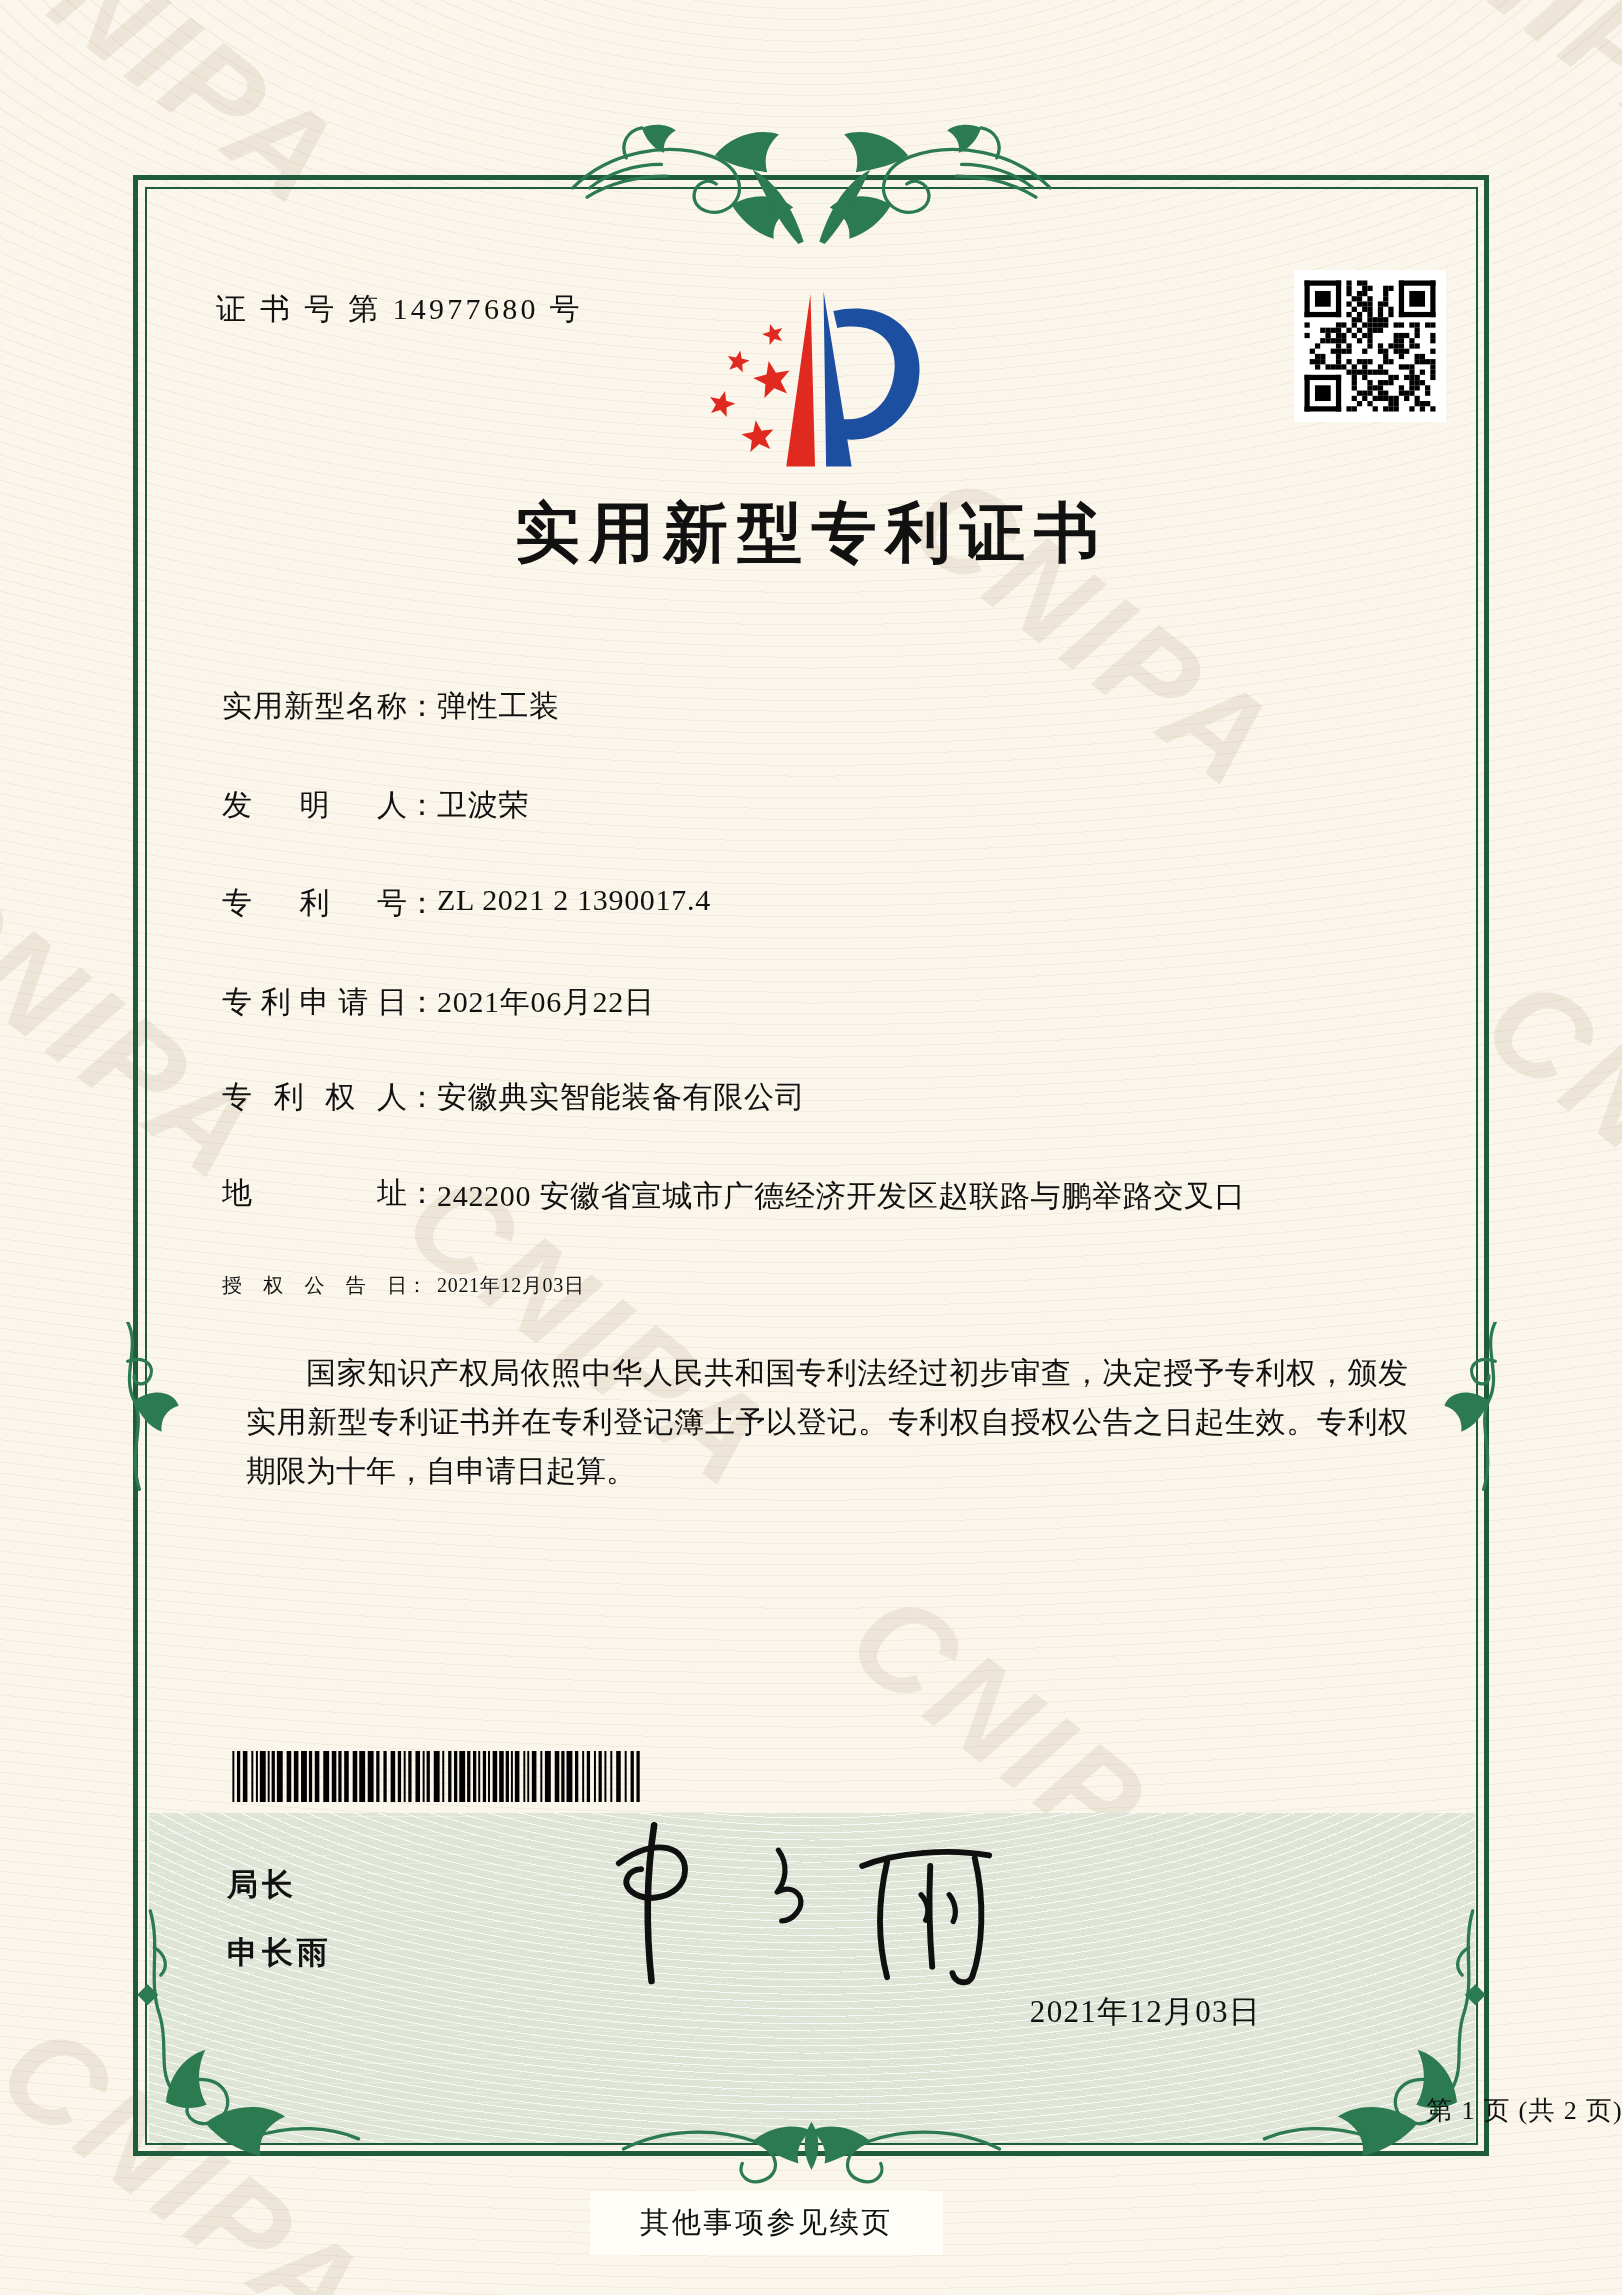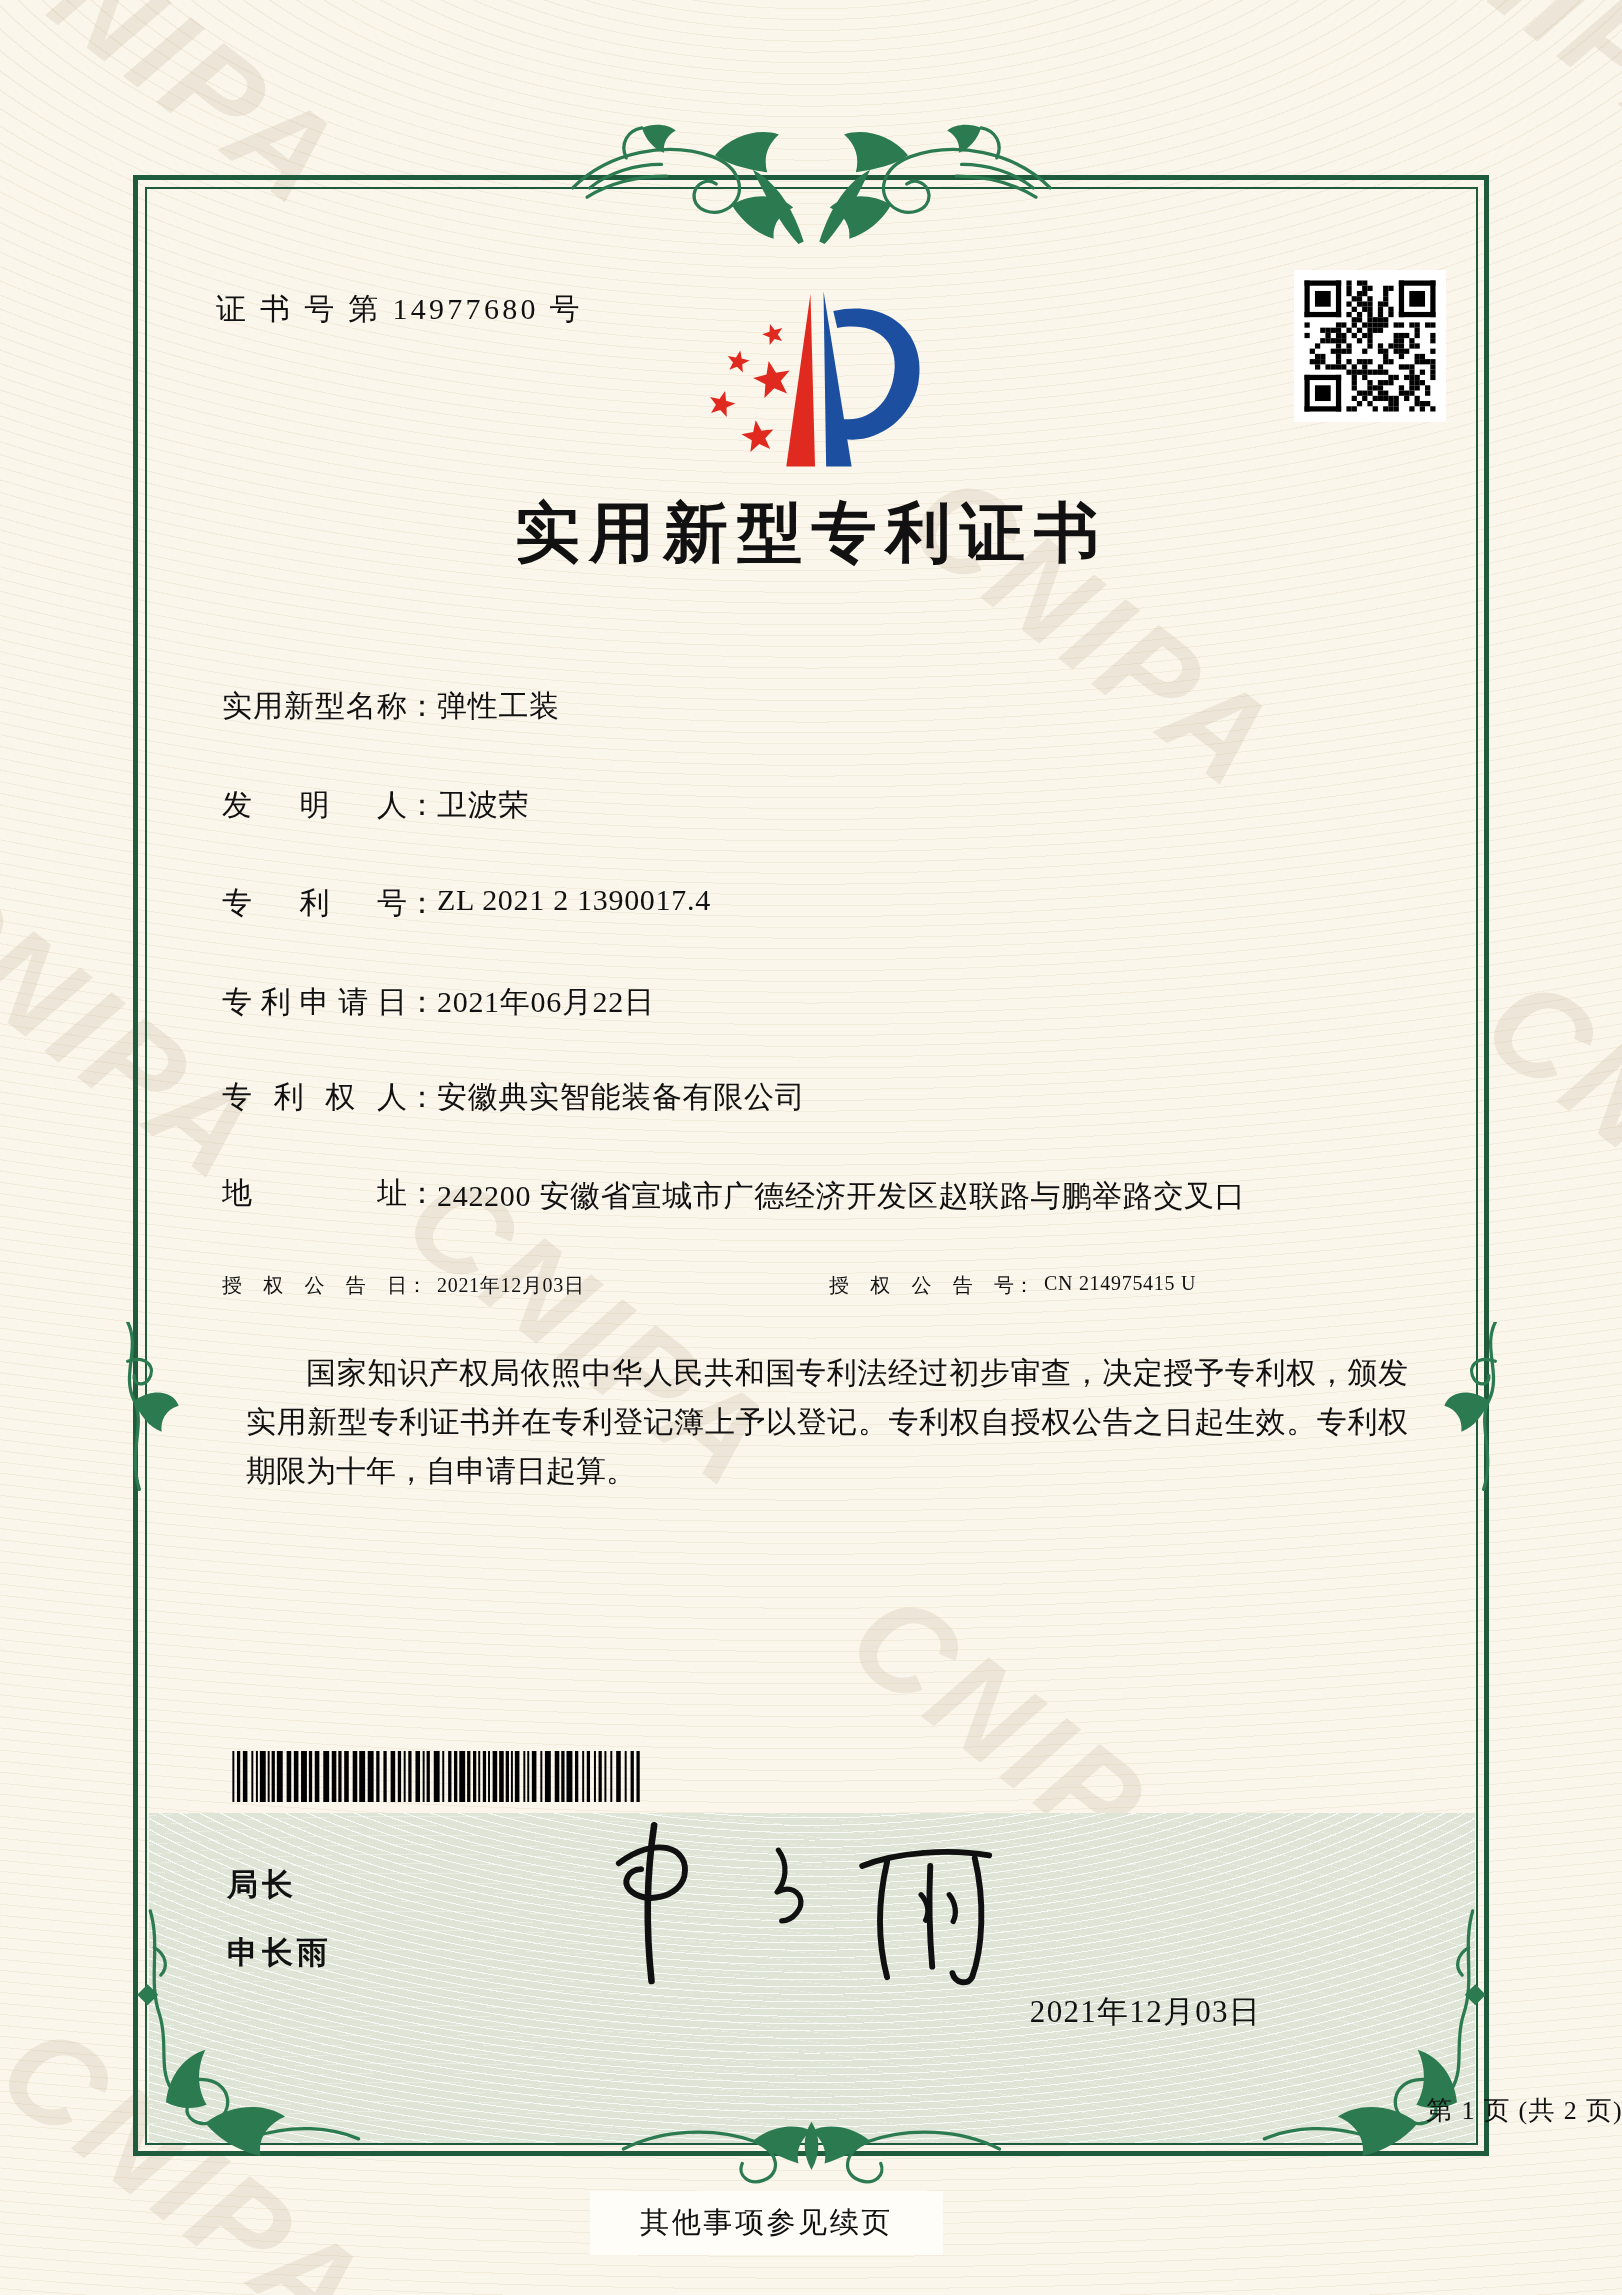--- a/index.html
+++ b/index.html
@@ -420,23 +420,20 @@
       <div class="field-row" style="top: 883px;"><span class="flabel">专 利 号</span><span class="fcolon">：</span><span class="fvalue">ZL 2021 2 1390017.4</span></div>
       <div class="field-row" style="top: 982px;"><span class="flabel">专利申请日</span><span class="fcolon">：</span><span class="fvalue">2021年06月22日</span></div>
       <div class="field-row" style="top: 1077px;"><span class="flabel">专 利 权 人</span><span class="fcolon">：</span><span class="fvalue">安徽典实智能装备有限公司</span></div>
       <div class="field-row" style="top: 1173px;"><span class="flabel">地 址</span><span class="fcolon">：</span><span class="fvalue addr-val">242200 安徽省宣城市广德经济开发区赵联路与鹏举路交叉口</span></div>
     </div>
 
   <div class="grant-row">
     <span>
       <span class="flabel">授权公告日</span><span class="fcolon">：</span><span class="fvalue">2021年12月03日</span>
     </span>
-    <span class="grant-right">
-      <span class="flabel">授权公告号</span><span class="fcolon">：</span><span class="fvalue">CN 214975415 U</span>
-    </span>
   </div>
 
   <div class="paras">
     <p>国家知识产权局依照中华人民共和国专利法经过初步审查，决定授予专利权，颁发实用新型专利证书并在专利登记簿上予以登记。专利权自授权公告之日起生效。专利权期限为十年，自申请日起算。</p>
   </div>
 
   <svg id="barcode" class="barcode" width="414" height="51" viewBox="0 0 632 78">
       <rect x="0" y="0" width="3" height="78" fill="#000"></rect>
       <rect x="7" y="0" width="5" height="78" fill="#000"></rect>
       <rect x="16" y="0" width="7" height="78" fill="#000"></rect>

